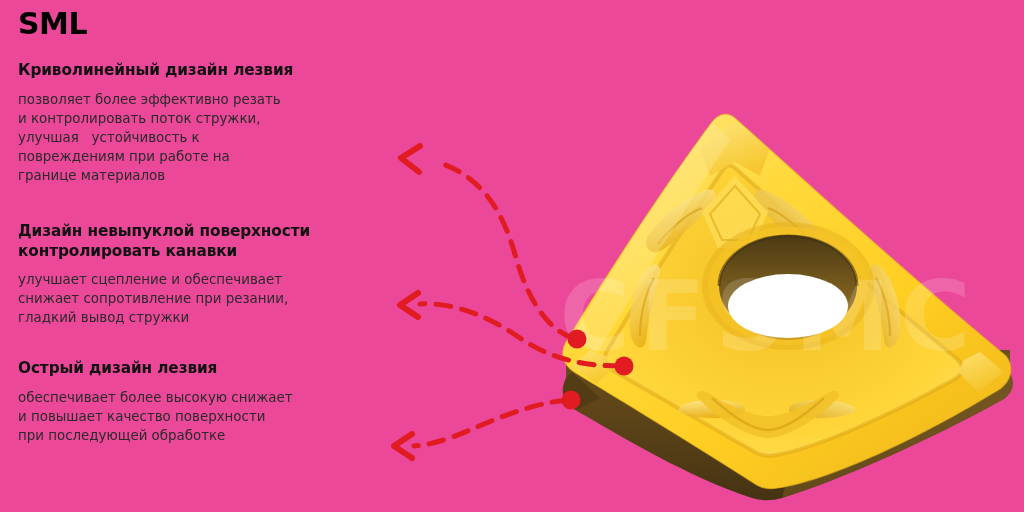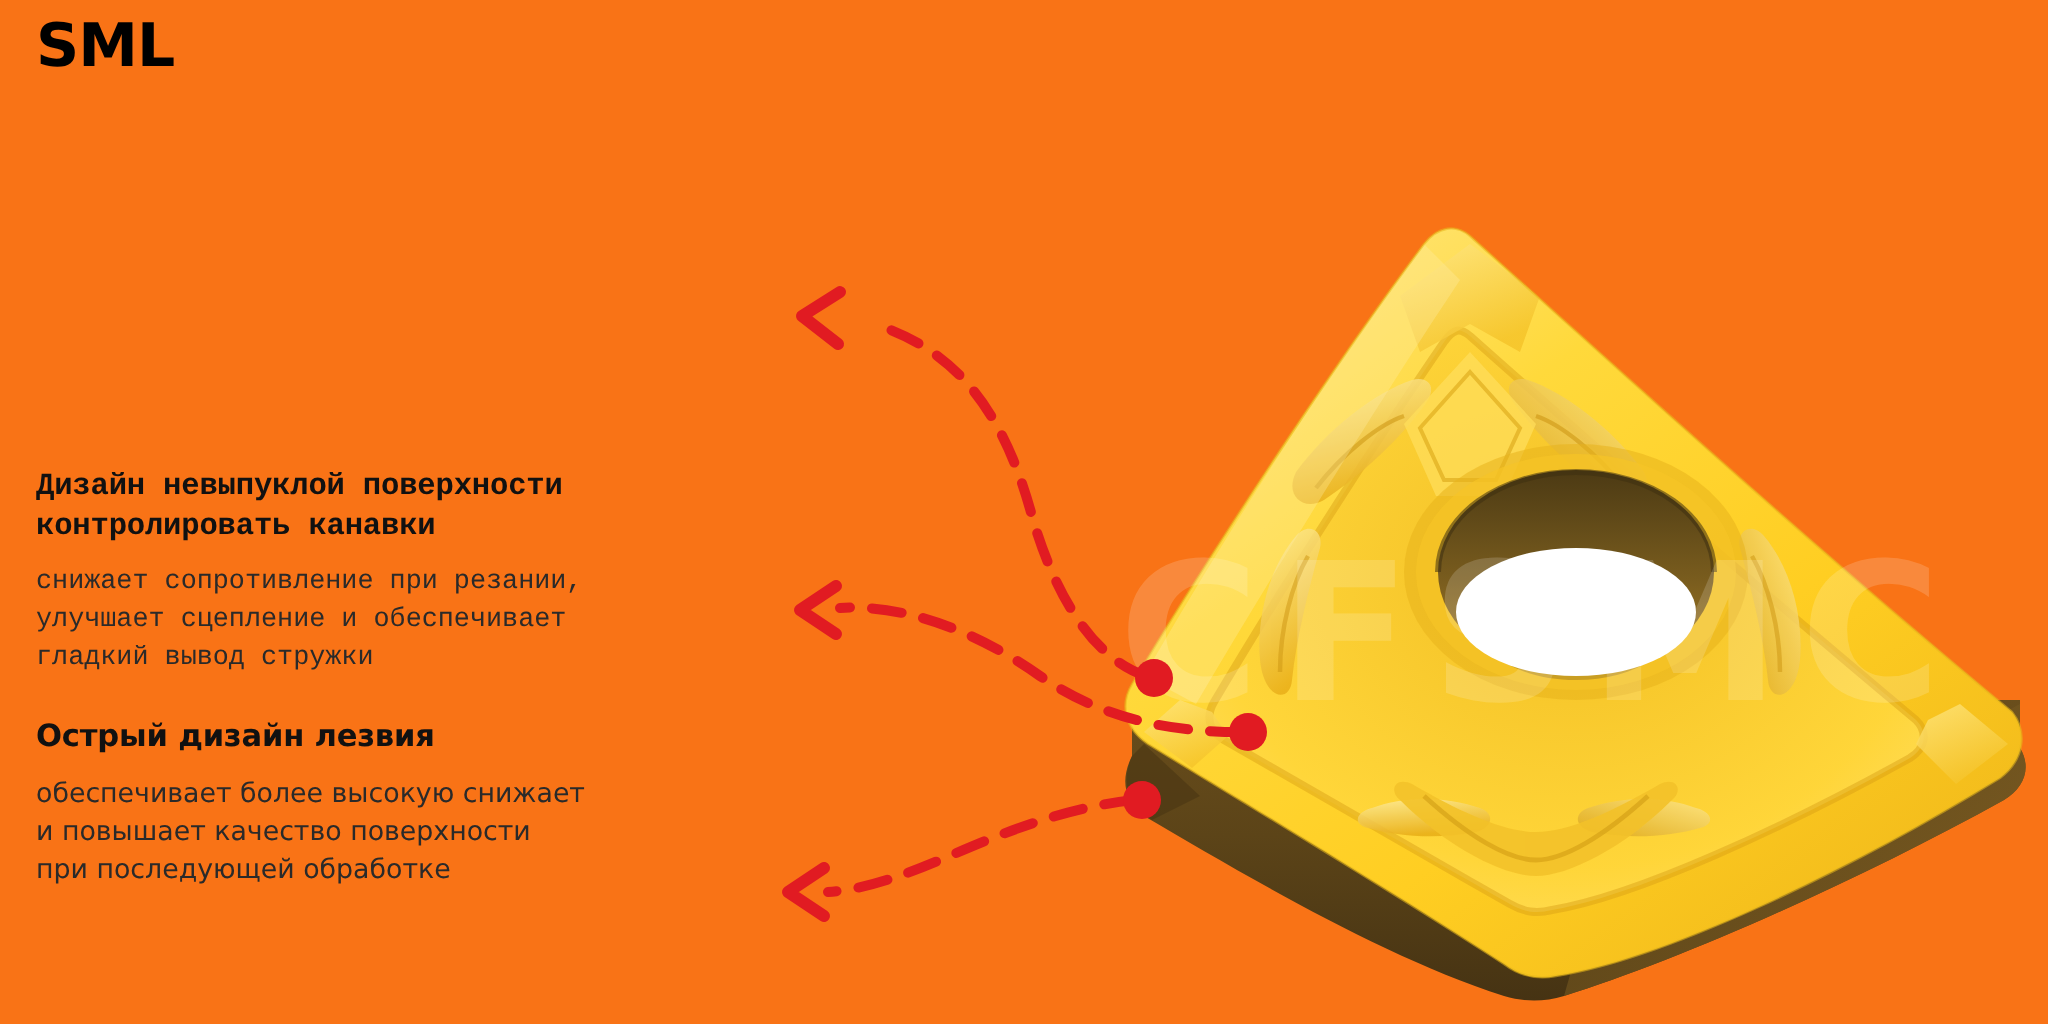--- a/index.html
+++ b/index.html
@@ -7,21 +7,21 @@
     width: 1024px;
     height: 512px;
     background: #ffffff;
     font-family: "DejaVu Sans", "Liberation Sans", sans-serif;
     overflow: hidden;
   }
   #page {
     position: relative;
     width: 1024px;
     height: 512px;
-    background: #f97316;
+    background: #ec4899;
   }
 
   
   .brand {
     position: absolute;
     left: 18px;
     top: 6px;
     font-size: 30px;
     font-weight: 700;
     letter-spacing: -0.5px;
@@ -40,47 +40,57 @@
   .feature-body {
     margin-top: 9px;
     font-size: 13.4px;
     font-weight: 400;
     color: #2a2a2a;
     line-height: 1.42;
   }
   .feature-body div { white-space: pre; }
 
   #feature-0 { top: 61px; }
-  #feature-1 { top: 234px; font-family: Liberation Mono, monospace; }
+  #feature-1 { top: 222px; }
   #feature-2 { top: 359px; }
 
   
   #art {
     position: absolute;
     left: 0; top: 0;
     width: 1024px; height: 512px;
     pointer-events: none;
   }
 </style>
 </head>
 <body>
 
 <div id="page">
 
   <div class="brand">SML</div>
 
+  <div class="feature" id="feature-0">
+    <div class="feature-title">Криволинейный дизайн лезвия</div>
+    <div class="feature-body">
+      <div>позволяет более эффективно резать</div>
+      <div>и контролировать поток стружки,</div>
+      <div>улучшая   устойчивость к</div>
+      <div>повреждениям при работе на</div>
+      <div>границе материалов</div>
+    </div>
+  </div>
 
   <div class="feature" id="feature-1">
     <div class="feature-title">
       <div>Дизайн невыпуклой поверхности</div>
       <div>контролировать канавки</div>
     </div>
     <div class="feature-body">
+      <div>улучшает сцепление и обеспечивает</div>
       <div>снижает сопротивление при резании,</div>
-      <div>улучшает сцепление и обеспечивает</div>
       <div>гладкий вывод стружки</div>
     </div>
   </div>
 
   <div class="feature" id="feature-2">
     <div class="feature-title">Острый дизайн лезвия</div>
     <div class="feature-body">
       <div>обеспечивает более высокую снижает</div>
       <div>и повышает качество поверхности</div>
       <div>при последующей обработке</div>

